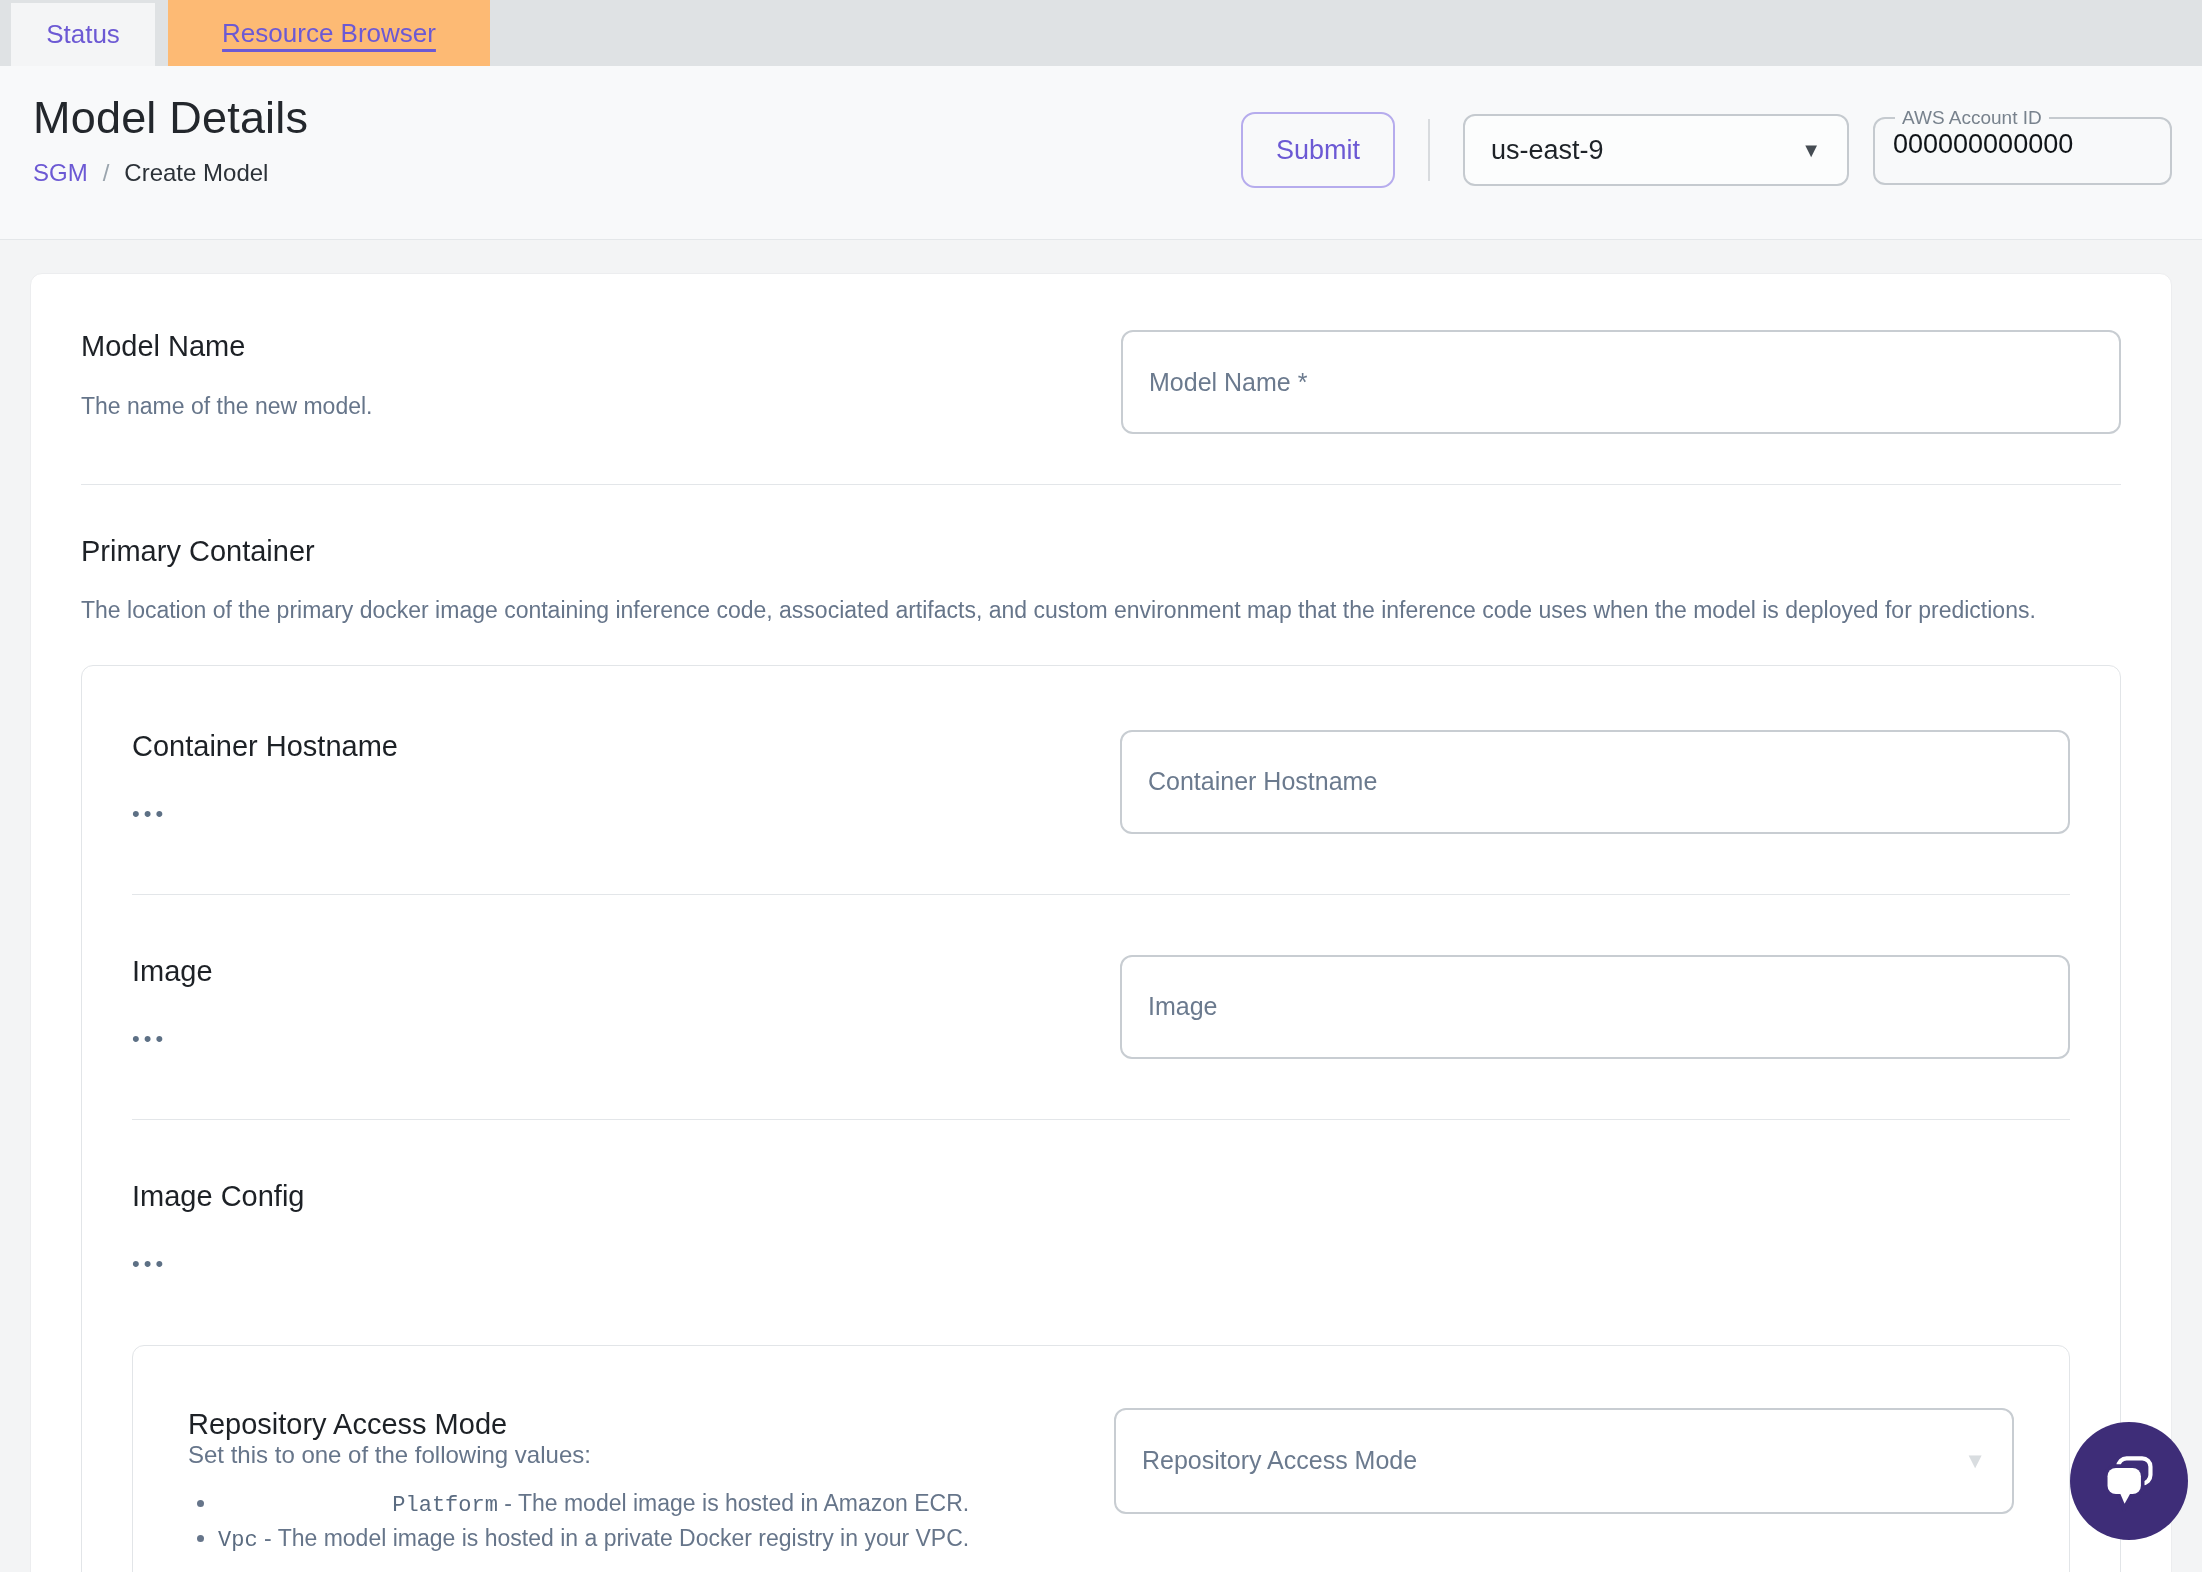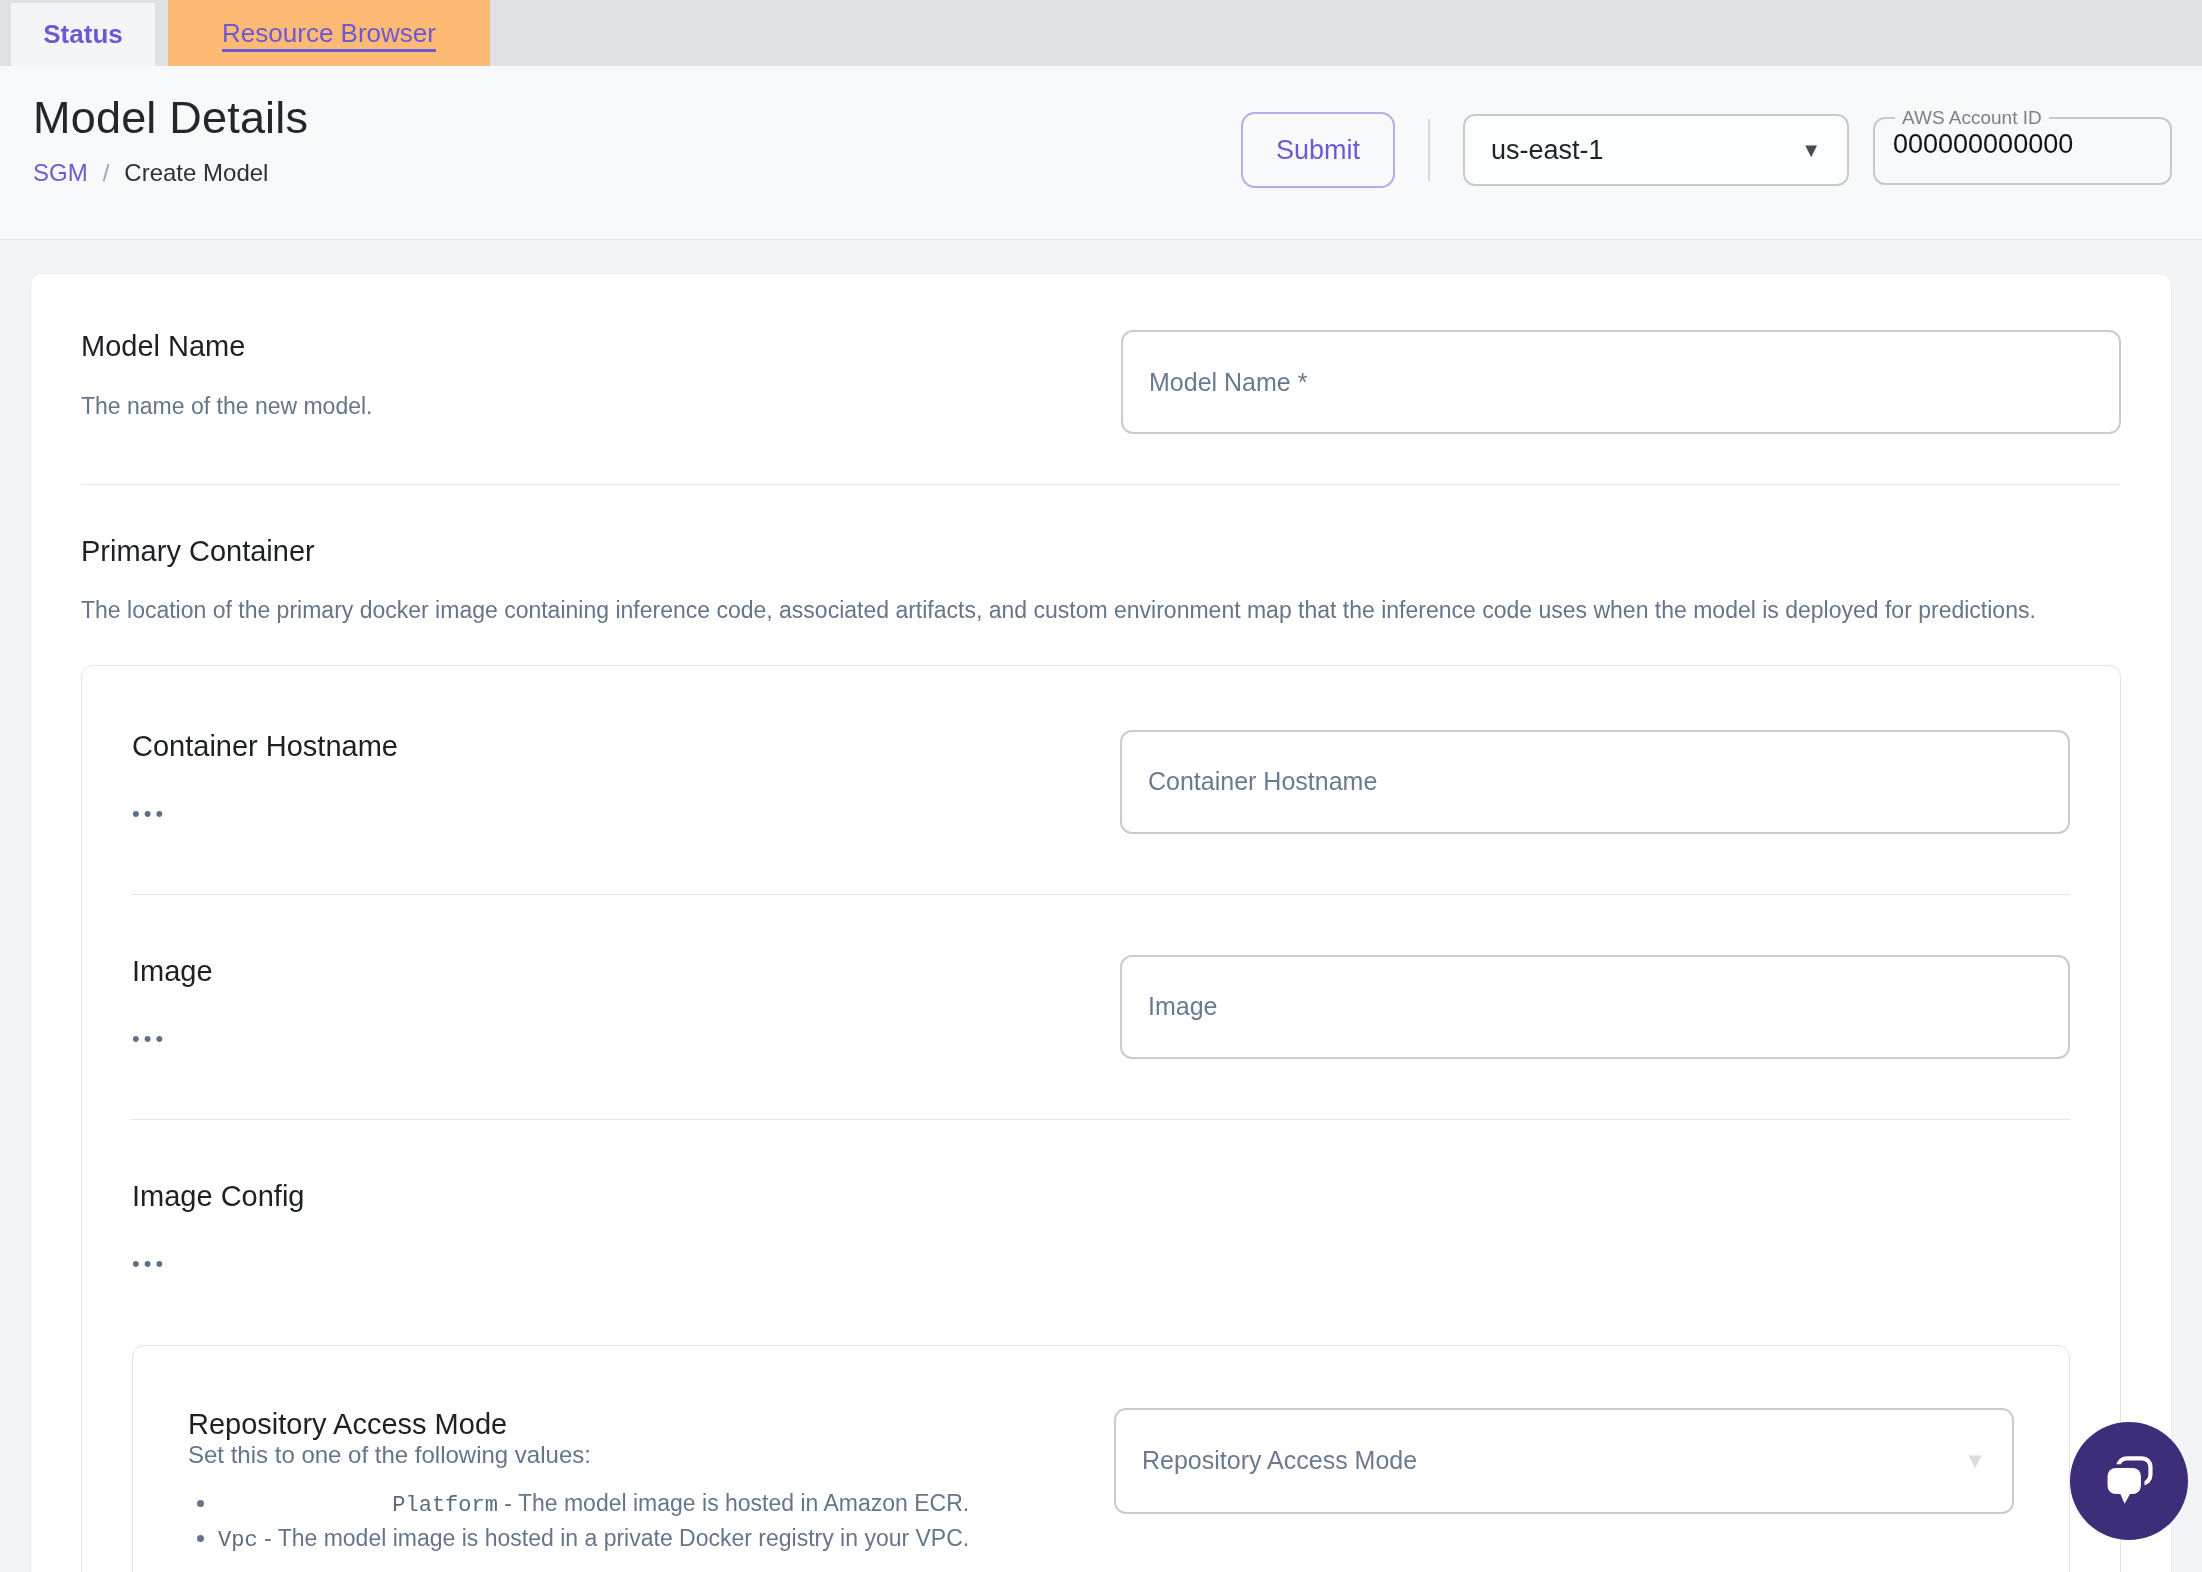--- a/index.html
+++ b/index.html
@@ -9,21 +9,21 @@
   *{box-sizing:border-box;}
   html,body{margin:0;padding:0;}
   body{
     width:2202px;height:1572px;overflow:hidden;position:relative;
     font-family:"Liberation Sans",sans-serif;background:#f3f4f5;
   }
   
   .tabbar{height:66px;background:#dfe2e4;display:flex;align-items:stretch;}
   .tab{display:flex;align-items:center;justify-content:center;
        font-size:26px;color:var(--accent);cursor:pointer;}
-  .tab-status{margin-left:11px;margin-top:3px;width:144px;background:#f4f5f6;font-weight:bold;}
+  .tab-status{margin-left:11px;margin-top:3px;width:144px;background:#f4f5f6;}
   .tab-rb{margin-left:13px;width:322px;background:#fdba74;}
   .tab-rb .tab-label{text-decoration:underline;text-underline-offset:7px;text-decoration-thickness:2.5px;}
   
   .header{height:174px;background:#f8f9fa;border-bottom:1px solid #e4e7e9;
           position:relative;padding:26px 30px 0 33px;}
   .page-title{margin:0;font-size:45px;font-weight:500;color:#23272c;letter-spacing:.2px;}
   .breadcrumb{margin-top:15px;font-size:24px;display:flex;gap:15px;align-items:center;}
   .crumb-parent{color:var(--accent);cursor:pointer;}
   .crumb-sep{color:#9aa4ad;}
   .crumb-current{color:#2c3238;}
@@ -93,21 +93,21 @@
   <h1 class="page-title">Model Details</h1>
   <div class="breadcrumb">
     <span class="crumb-parent">SGM</span>
     <span class="crumb-sep">/</span>
     <span class="crumb-current">Create Model</span>
   </div>
   <div class="header-controls">
     <button class="submit-btn">Submit</button>
     <div class="vdivider"></div>
     <div class="region-select">
-      <span>us-east-1</span>
+      <span>us-east-9</span>
       <span class="region-caret">▼</span>
     </div>
     <fieldset class="account-fieldset">
       <legend>AWS Account ID</legend>
       <input class="account-input" type="text" value="000000000000" style="">
     </fieldset>
   </div>
 </div>
 
 <div class="content">

